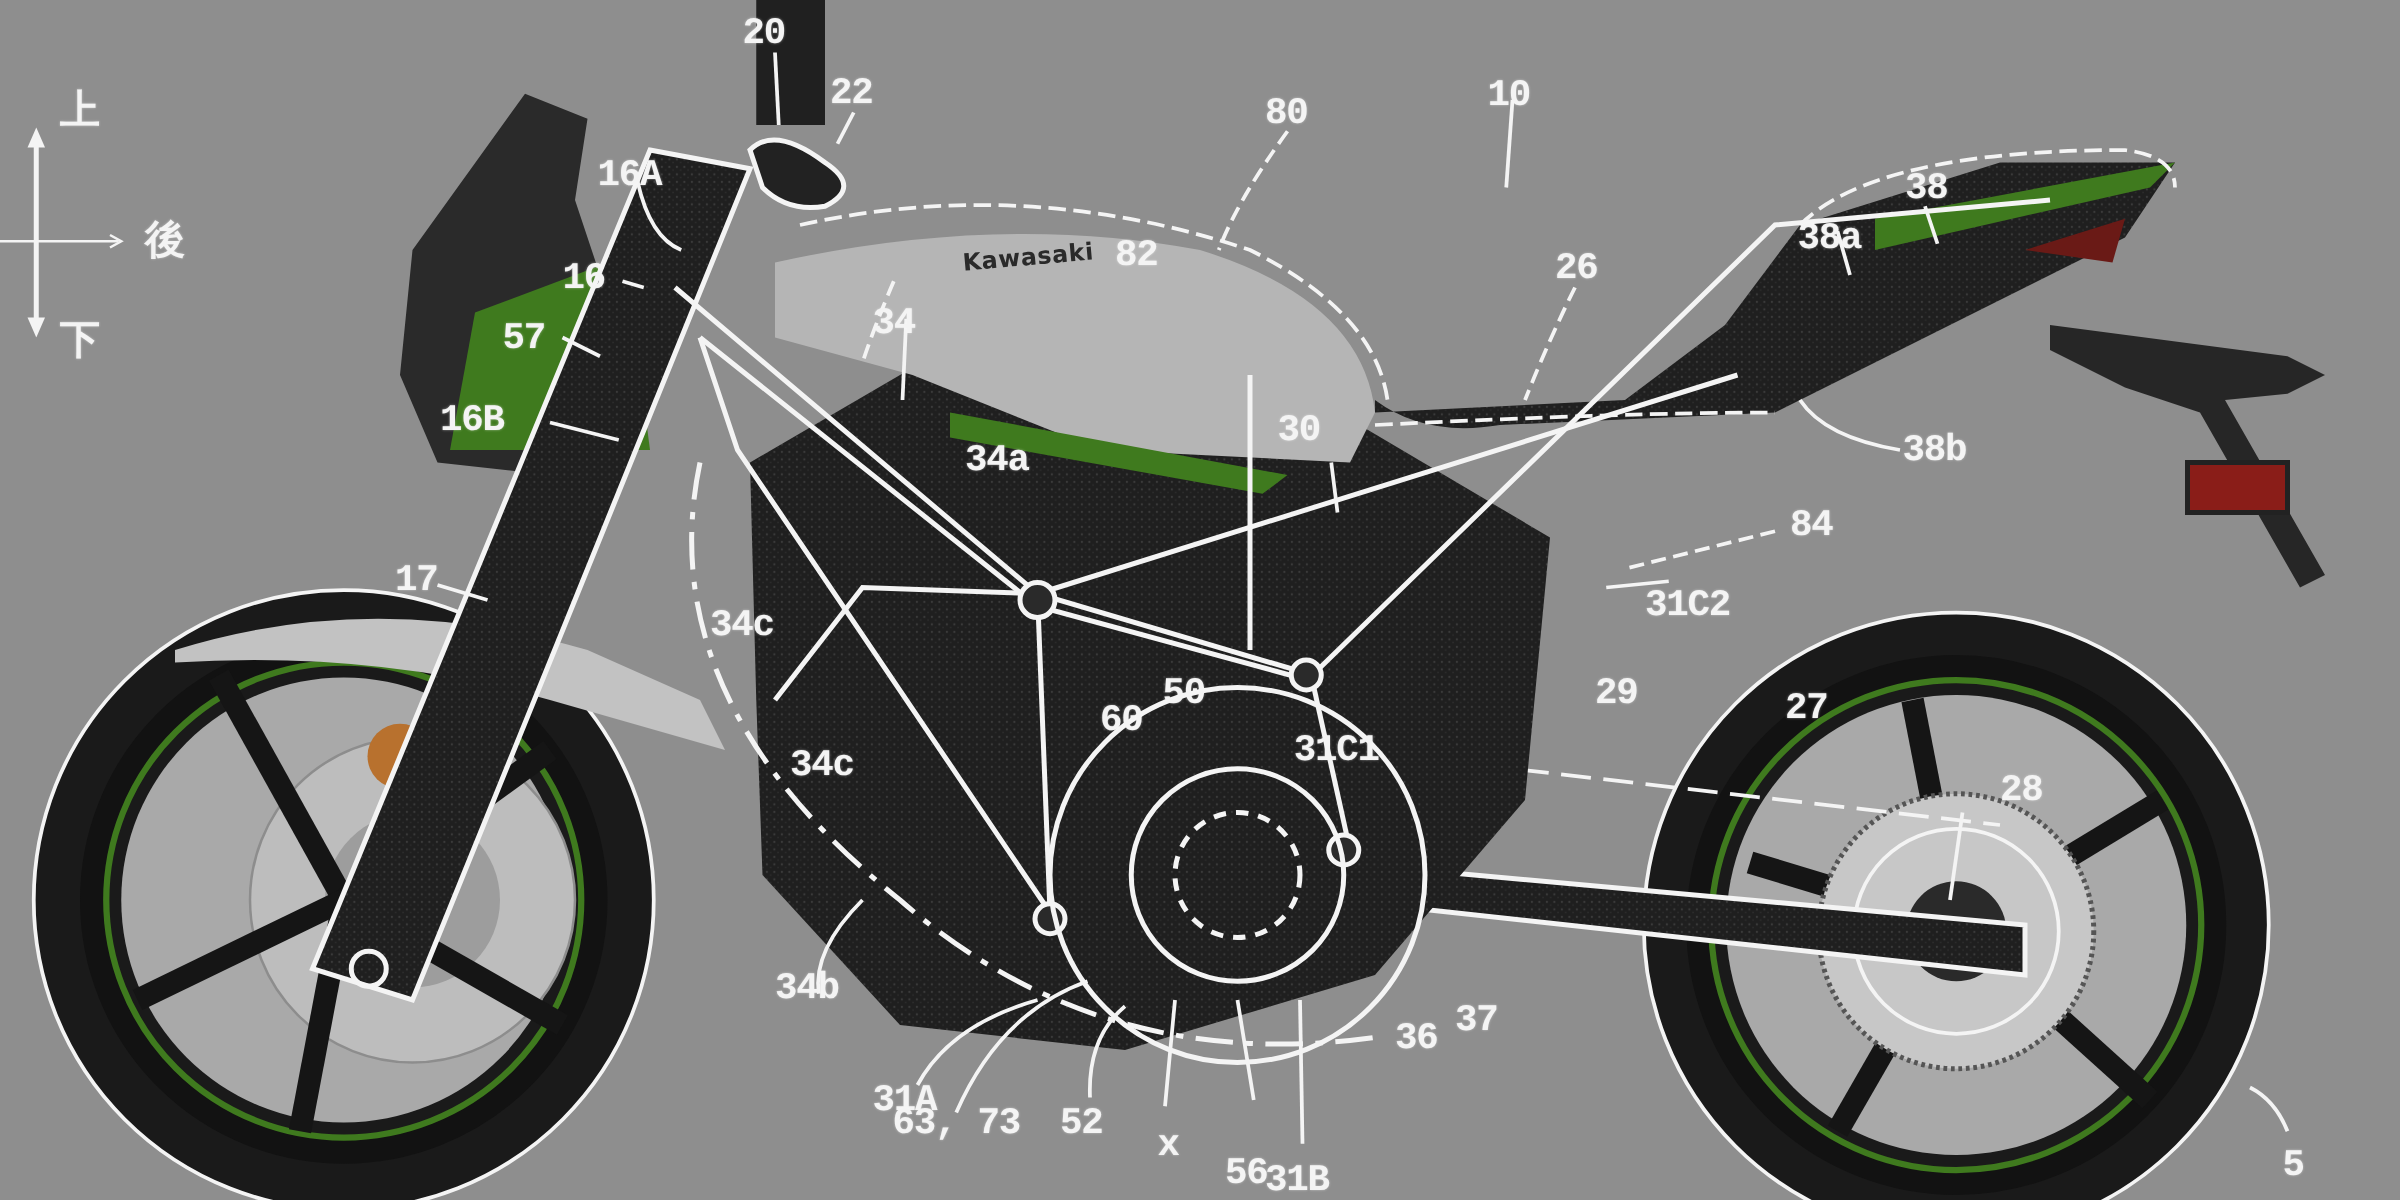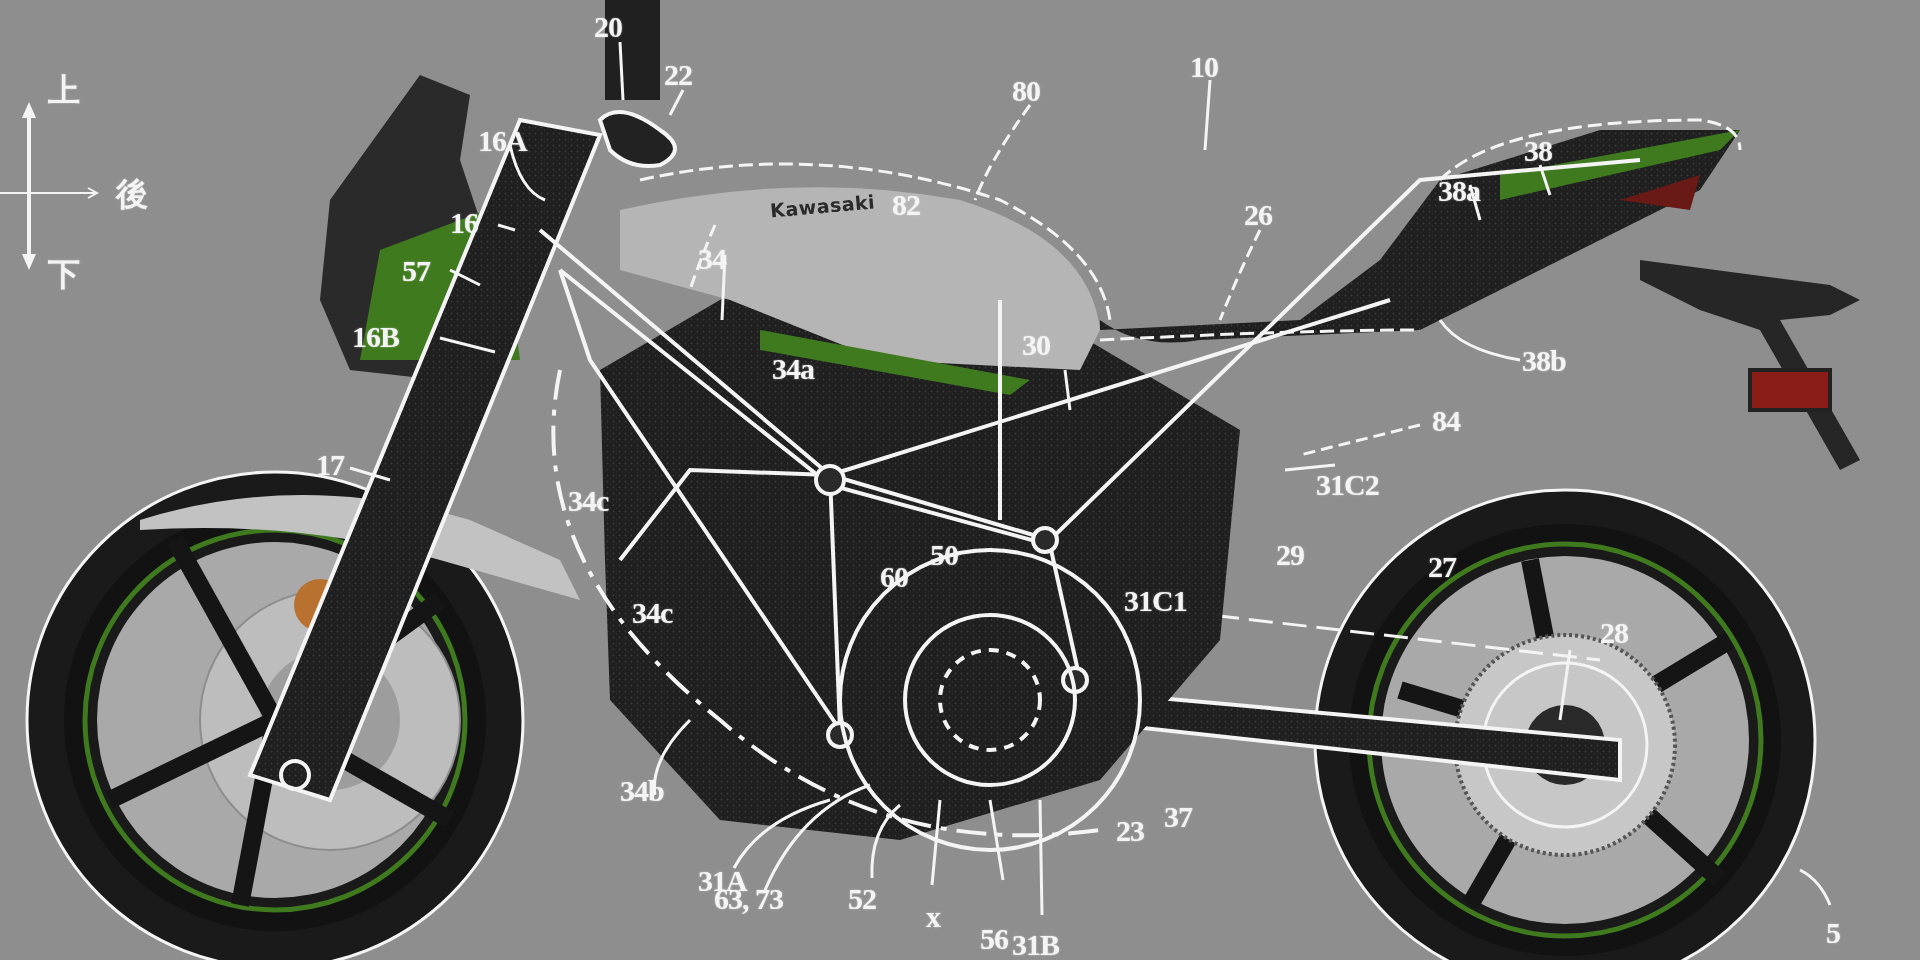--- a/index.html
+++ b/index.html
@@ -6,21 +6,21 @@
   body {
     width: 1920px; height: 960px; overflow: hidden;
     background: #8e8e8e;
     font-family: "DejaVu Sans", sans-serif;
     position: relative;
   }
   #stage { position: absolute; left: 0; top: 0; width: 1920px; height: 960px; }
   .lbl {
     position: absolute;
     color: #f4f4f4;
-    font-family: Liberation Serif, serif;
+    font-family: Liberation Mono, monospace;
     font-weight: bold;
     font-size: 30px;
     letter-spacing: -1px;
     line-height: 1;
     white-space: nowrap;
     text-shadow: 0 0 2px rgba(255,255,255,0.5);
   }
   .cjk { font-size: 32px; font-weight: bold; }
   .brand {
     position: absolute; color: #2a2a2a; font-weight: bold;
@@ -173,21 +173,21 @@
     <span class="lbl cjk" style="left:48px;top:74px">上</span>
     <span class="lbl cjk" style="left:116px;top:178px">後</span>
     <span class="lbl cjk" style="left:48px;top:258px">下</span>
   </div>
 
   <span class="brand" style="left:770px;top:195px">Kawasaki</span>
 
   <span class="lbl" style="left:594px;top:12px">20</span>
   <span class="lbl" style="left:664px;top:60px">22</span>
   <span class="lbl" style="left:1012px;top:76px">80</span>
-  <span class="lbl" style="left:1190px;top:52px">10</span>
+  <span class="lbl" style="left:1190px;top:62px">10</span>
   <span class="lbl" style="left:478px;top:126px">16A</span>
   <span class="lbl" style="left:450px;top:208px">16</span>
   <span class="lbl" style="left:402px;top:256px">57</span>
   <span class="lbl" style="left:352px;top:322px">16B</span>
   <span class="lbl" style="left:892px;top:190px">82</span>
   <span class="lbl" style="left:698px;top:244px">34</span>
   <span class="lbl" style="left:1244px;top:200px">26</span>
   <span class="lbl" style="left:1524px;top:136px">38</span>
   <span class="lbl" style="left:1438px;top:176px">38a</span>
   <span class="lbl" style="left:772px;top:354px">34a</span>
@@ -195,24 +195,24 @@
   <span class="lbl" style="left:1522px;top:346px">38b</span>
   <span class="lbl" style="left:1432px;top:406px">84</span>
   <span class="lbl" style="left:316px;top:450px">17</span>
   <span class="lbl" style="left:568px;top:486px">34c</span>
   <span class="lbl" style="left:1316px;top:470px">31C2</span>
   <span class="lbl" style="left:880px;top:562px">60</span>
   <span class="lbl" style="left:930px;top:540px">50</span>
   <span class="lbl" style="left:1276px;top:540px">29</span>
   <span class="lbl" style="left:1428px;top:552px">27</span>
   <span class="lbl" style="left:632px;top:598px">34c</span>
-  <span class="lbl" style="left:1124px;top:586px">31C1</span>
+  <span class="lbl" style="left:1035px;top:586px">31C1</span>
   <span class="lbl" style="left:1600px;top:618px">28</span>
   <span class="lbl" style="left:620px;top:776px">34b</span>
-  <span class="lbl" style="left:1116px;top:816px">23</span>
+  <span class="lbl" style="left:1116px;top:816px">36</span>
   <span class="lbl" style="left:1164px;top:802px">37</span>
   <span class="lbl" style="left:698px;top:866px">31A</span>
   <span class="lbl" style="left:714px;top:884px">63, 73</span>
   <span class="lbl" style="left:848px;top:884px">52</span>
   <span class="lbl" style="left:926px;top:902px">x</span>
   <span class="lbl" style="left:980px;top:924px">56</span>
   <span class="lbl" style="left:1012px;top:930px">31B</span>
   <span class="lbl" style="left:1826px;top:918px">5</span>
 </div>
 

